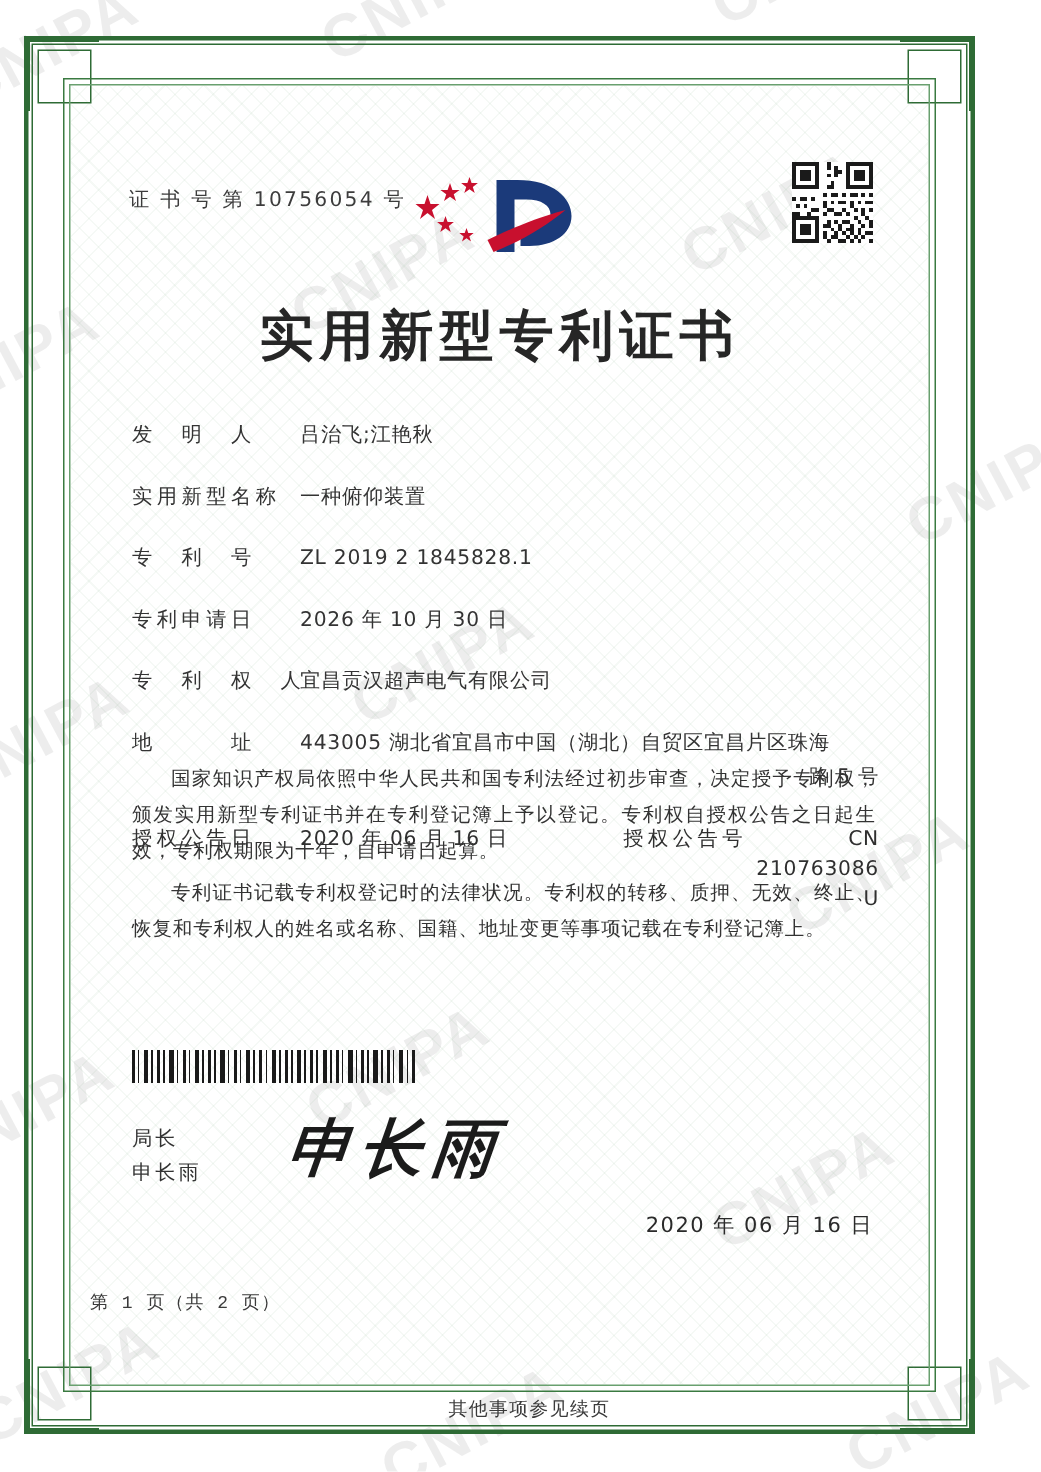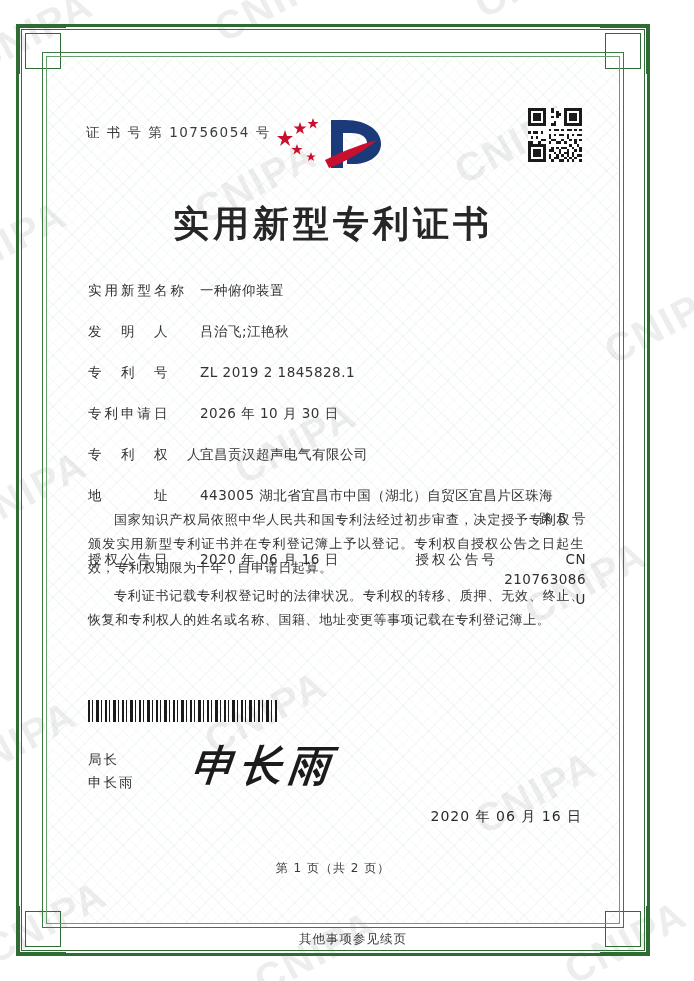--- a/index.html
+++ b/index.html
@@ -246,24 +246,24 @@
     right: 24px;
     top: 738px;
     font-size: 14px;
     letter-spacing: 1px;
     color: #2a2a2a;
   }
   .page-no {
     position: absolute;
     left: 0; right: 0;
     top: 790px;
-    text-align: center;
     font-size: 12px;
     letter-spacing: 1px;
     color: #3a3a3a;
+    font-family: Liberation Mono, monospace;
   }
 
   
   .footer-note {
     position: absolute;
     left: 12px; right: 0;
     top: 931px;
     text-align: center;
     font-size: 12.5px;
     letter-spacing: 1px;
@@ -408,27 +408,27 @@
           <rect x="20" y="20" width="1" height="1"></rect>
         </g>
       </svg>
     </div>
 
     <div class="title">实用新型专利证书</div>
 
     <div class="fields">
 
       <div class="field-row">
+        <div class="field-label">发　明　人</div>
+        <div class="field-value">吕治飞;江艳秋</div>
+      </div>
+
+      <div class="field-row">
         <div class="field-label">实用新型名称</div>
         <div class="field-value">一种俯仰装置</div>
-      </div>
-
-      <div class="field-row">
-        <div class="field-label">发　明　人</div>
-        <div class="field-value">吕治飞;江艳秋</div>
       </div>
 
       <div class="field-row">
         <div class="field-label">专　利　号</div>
         <div class="field-value">ZL 2019 2 1845828.1</div>
       </div>
 
       <div class="field-row">
         <div class="field-label">专利申请日</div>
         <div class="field-value">2026 年 10 月 30 日</div>

